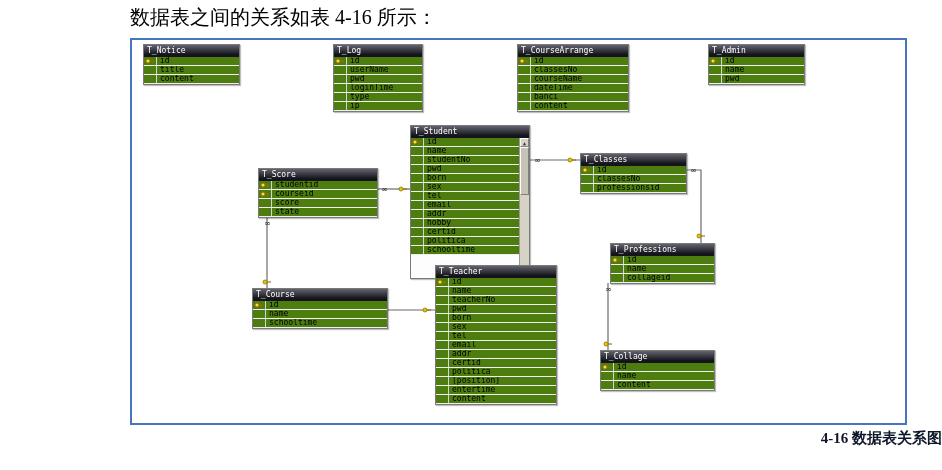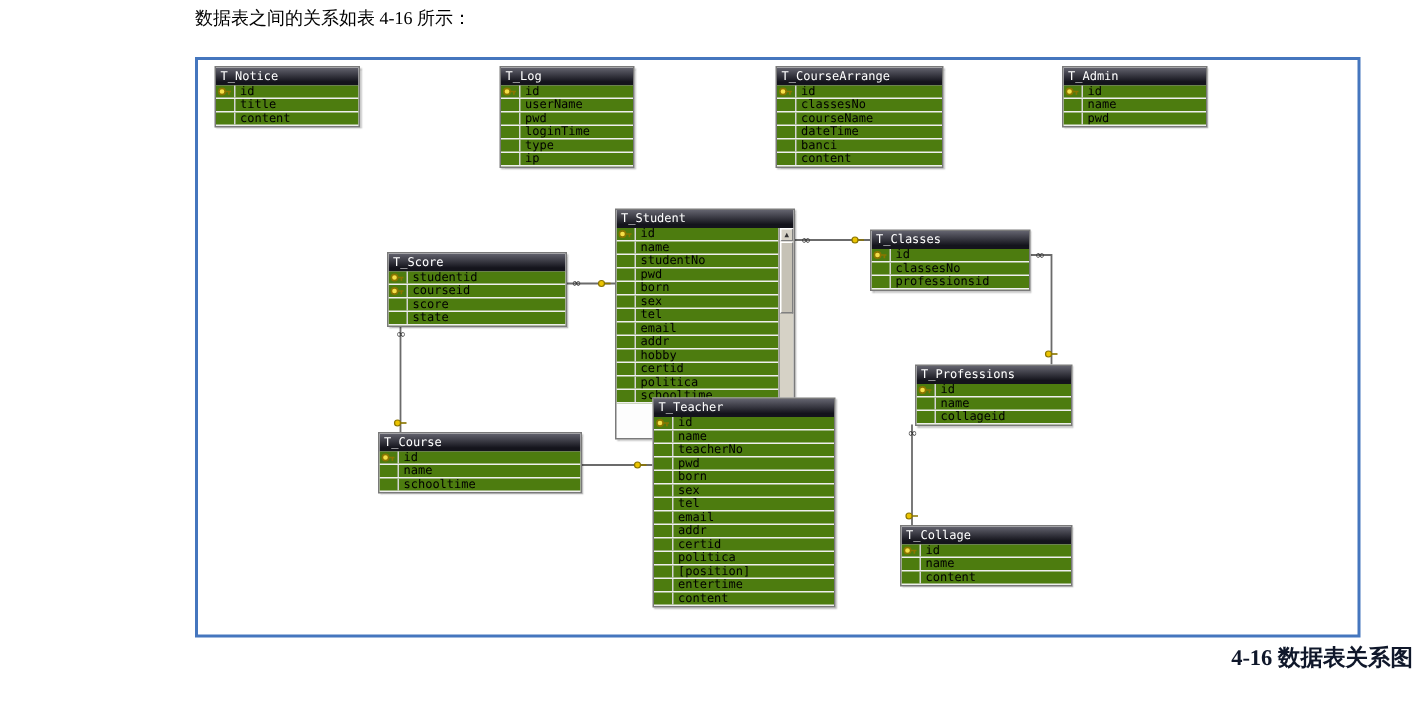--- a/index.html
+++ b/index.html
@@ -3,21 +3,21 @@
 <meta charset="utf-8">
 <style>
   * { margin:0; padding:0; box-sizing:border-box; }
   html,body { background:#ffffff; }
   body {
     width:942px; height:470px; position:relative; overflow:hidden;
     font-family:"Liberation Sans", sans-serif;
   }
   .intro {
     position:absolute; left:130px; top:4px;
-    font-size:12px; color:#000;
+    font-size:20px; color:#000;
     font-family:"Liberation Serif", serif;
   }
   .figure {
     position:absolute; left:130px; top:38px; width:777px; height:387px;
     border:2px solid #4576be; background:#ffffff;
   }
   .rel-layer { position:absolute; left:0; top:0; width:773px; height:383px; }
   .tables-layer { position:absolute; left:0; top:0; right:0; bottom:0; }
   .tbl {
     position:absolute; background:#fdfdfd;
@@ -215,21 +215,21 @@
             <div class="row">
               <span class="ic"></span>
               <span class="fn">name</span>
             </div>
             <div class="row">
               <span class="ic"></span>
               <span class="fn">pwd</span>
             </div>
           </div>
         </div>
-        <div class="tbl" style="left: 278px; top: 99px; width: 120px; height: 154px;">
+        <div class="tbl" style="left: 278px; top: 85px; width: 120px; height: 154px;">
           <div class="tbl-title">T_Student</div>
           <div class="tbl-body has-sb">
             <div class="row">
               <span class="ic">
                 <svg width="10" height="8" viewBox="0 0 10 8">
                   <circle cx="3" cy="4" r="2.1" fill="#f6df49" stroke="#8a7500" stroke-width="1.1"></circle>
                   <path d="M5 4 H9 M7.6 4 V6.2" stroke="#8a7500" stroke-width="1.1" fill="none"></path>
                 </svg>
               </span>
               <span class="fn">id</span>

